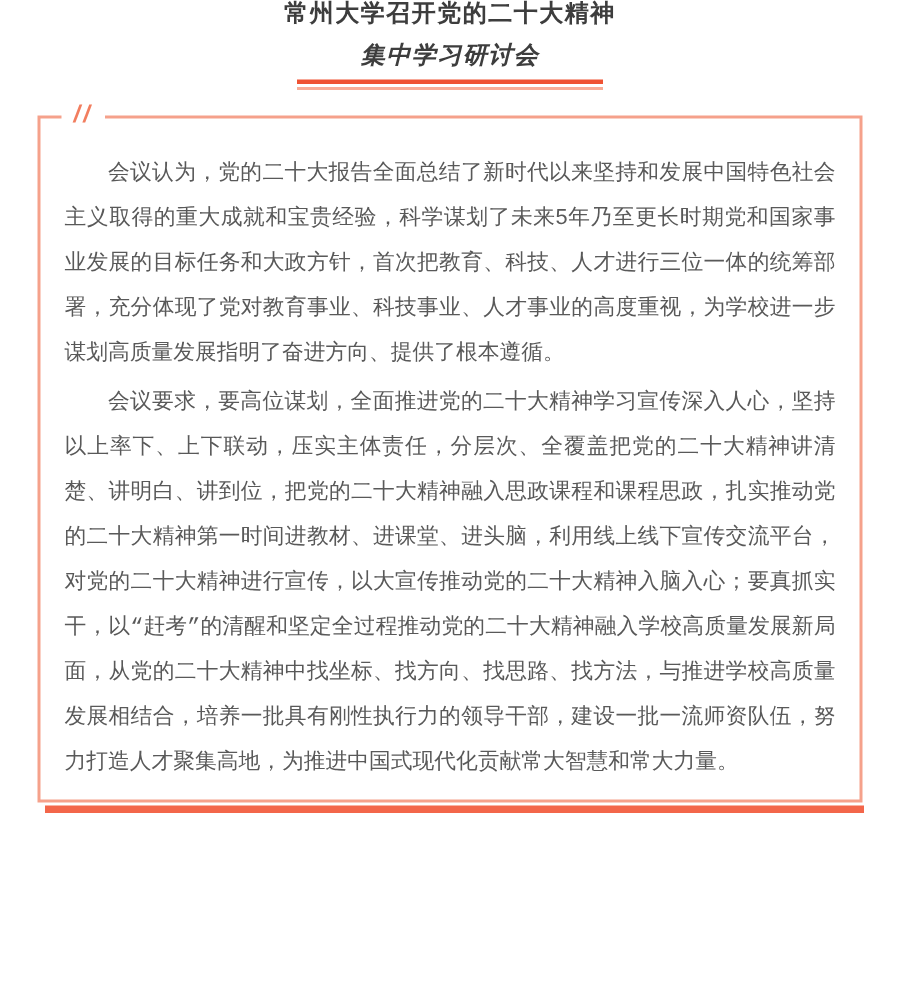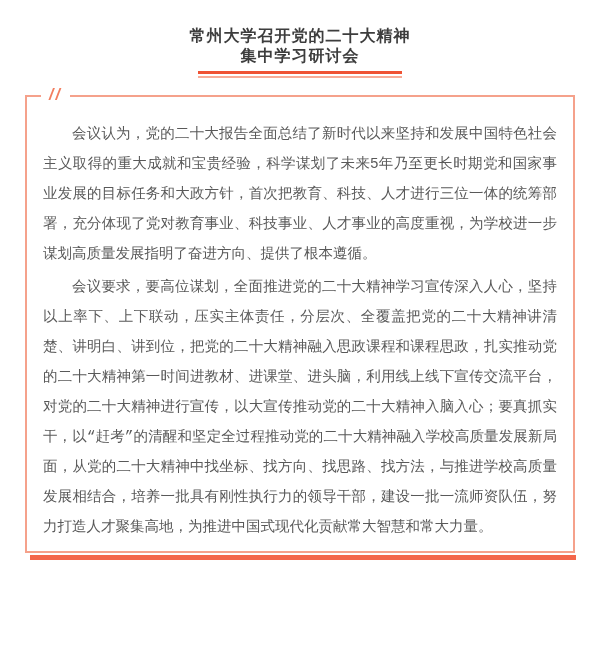--- a/index.html
+++ b/index.html
@@ -12,32 +12,33 @@
     background: #ffffff;
     overflow: hidden;
     font-family: "Liberation Sans", sans-serif;
   }
   .page {
     width: 600px;
     height: 665px;
     position: relative;
   }
   header {
-    padding-top: 26px;
     text-align: center;
   }
   .title-line {
     margin: 0;
     font-size: 16px;
     font-weight: bold;
     color: #3d3d3d;
     line-height: 20px;
     letter-spacing: 1px;
   }
   .title-line2 {
+    margin-top: 8px;
+    font-style: italic;
   }
   .title-underline {
     width: 204px;
     margin: 5px auto 0;
   }
   .title-underline .u1 {
     height: 3px;
     background: #ef5233;
   }
   .title-underline .u2 {

